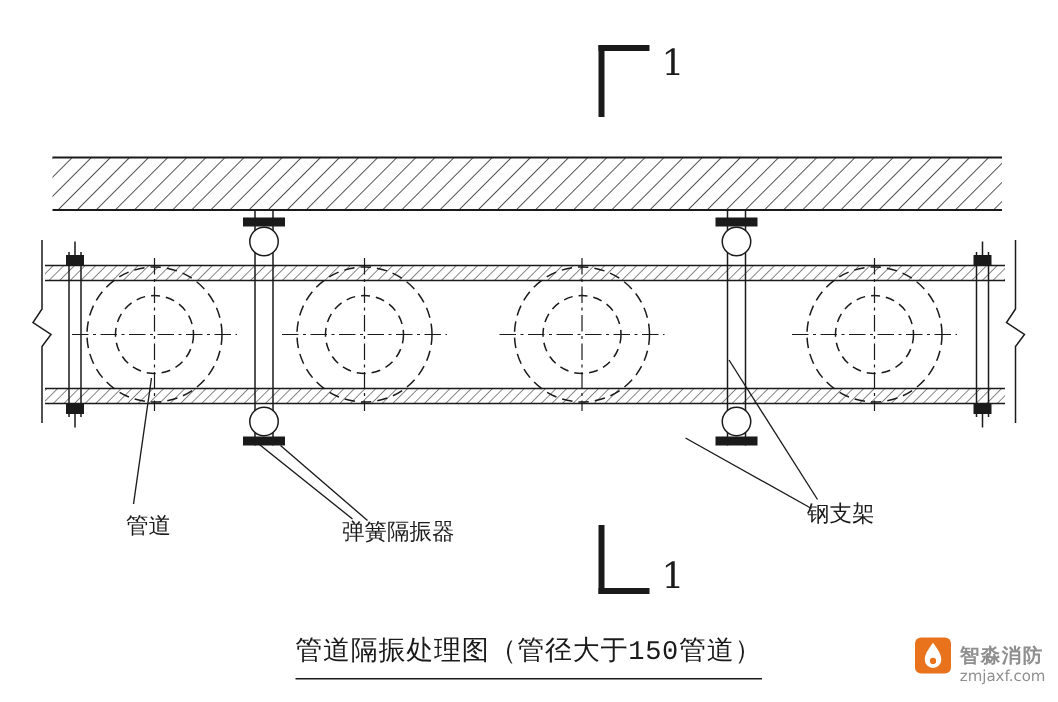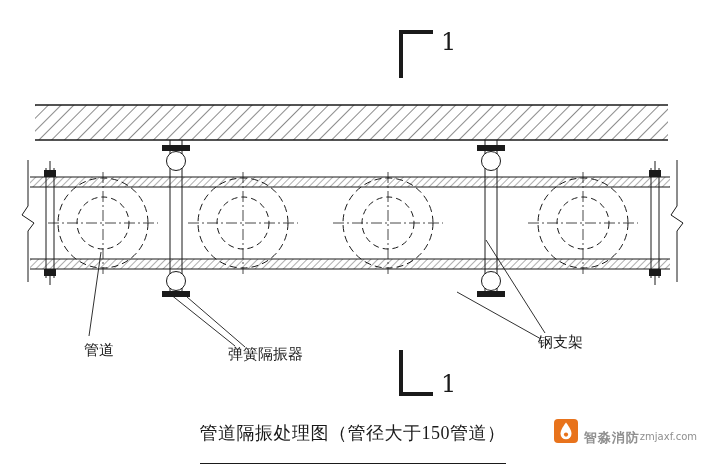--- a/index.html
+++ b/index.html
@@ -6,26 +6,26 @@
   body{width:705px;height:468px;overflow:hidden;}
   :root{--line:#1a1a1a;--logo-accent:#e8731c;--logo-text:#8f8f8f;}
   .canvas{position:relative;width:705px;height:468px;background:#fff;font-family:"DejaVu Sans",sans-serif;}
   .drawing{position:absolute;left:0;top:0;}
   .ink{stroke:var(--line);}
   .solid{fill:var(--line);}
   .txt text{fill:var(--line);}
   .sec-num{font-family:"DejaVu Serif",serif;font-size:24px;}
   .callout{font-family:"DejaVu Sans",sans-serif;font-size:15px;}
   .title-wrap{position:absolute;left:0;top:421px;width:705px;text-align:center;}
-  .drawing-title{display:inline-block;font-family:Liberation Serif, serif;font-size:18px;color:var(--line);
-                 border-bottom:1.5px solid var(--line);padding-bottom:18px;letter-spacing:0.5px;}
+  .drawing-title{display:inline-block;font-family:Liberation Mono, monospace;font-size:18px;color:var(--line);
+                 border-bottom:1.5px solid var(--line);padding-bottom:7px;letter-spacing:0.5px;}
   .logo{position:absolute;right:8px;top:417px;display:flex;align-items:center;gap:5px;}
   .logo-icon-rect{fill:var(--logo-accent);}
   .logo-icon-dot{fill:var(--logo-accent);}
-  .logo-text{display:flex;line-height:1.15;margin-top:14px;}
+  .logo-text{display:flex;flex-direction:column;line-height:1.15;margin-top:14px;}
   .logo-name{font-size:13px;font-weight:bold;color:var(--logo-text);letter-spacing:1px;}
   .logo-site{font-size:10px;color:var(--logo-text);}
 </style>
 </head>
 <body>
 
 <div class="canvas">
 
   <svg class="drawing" width="705" height="468" viewBox="0 0 705 468">
     <defs>

